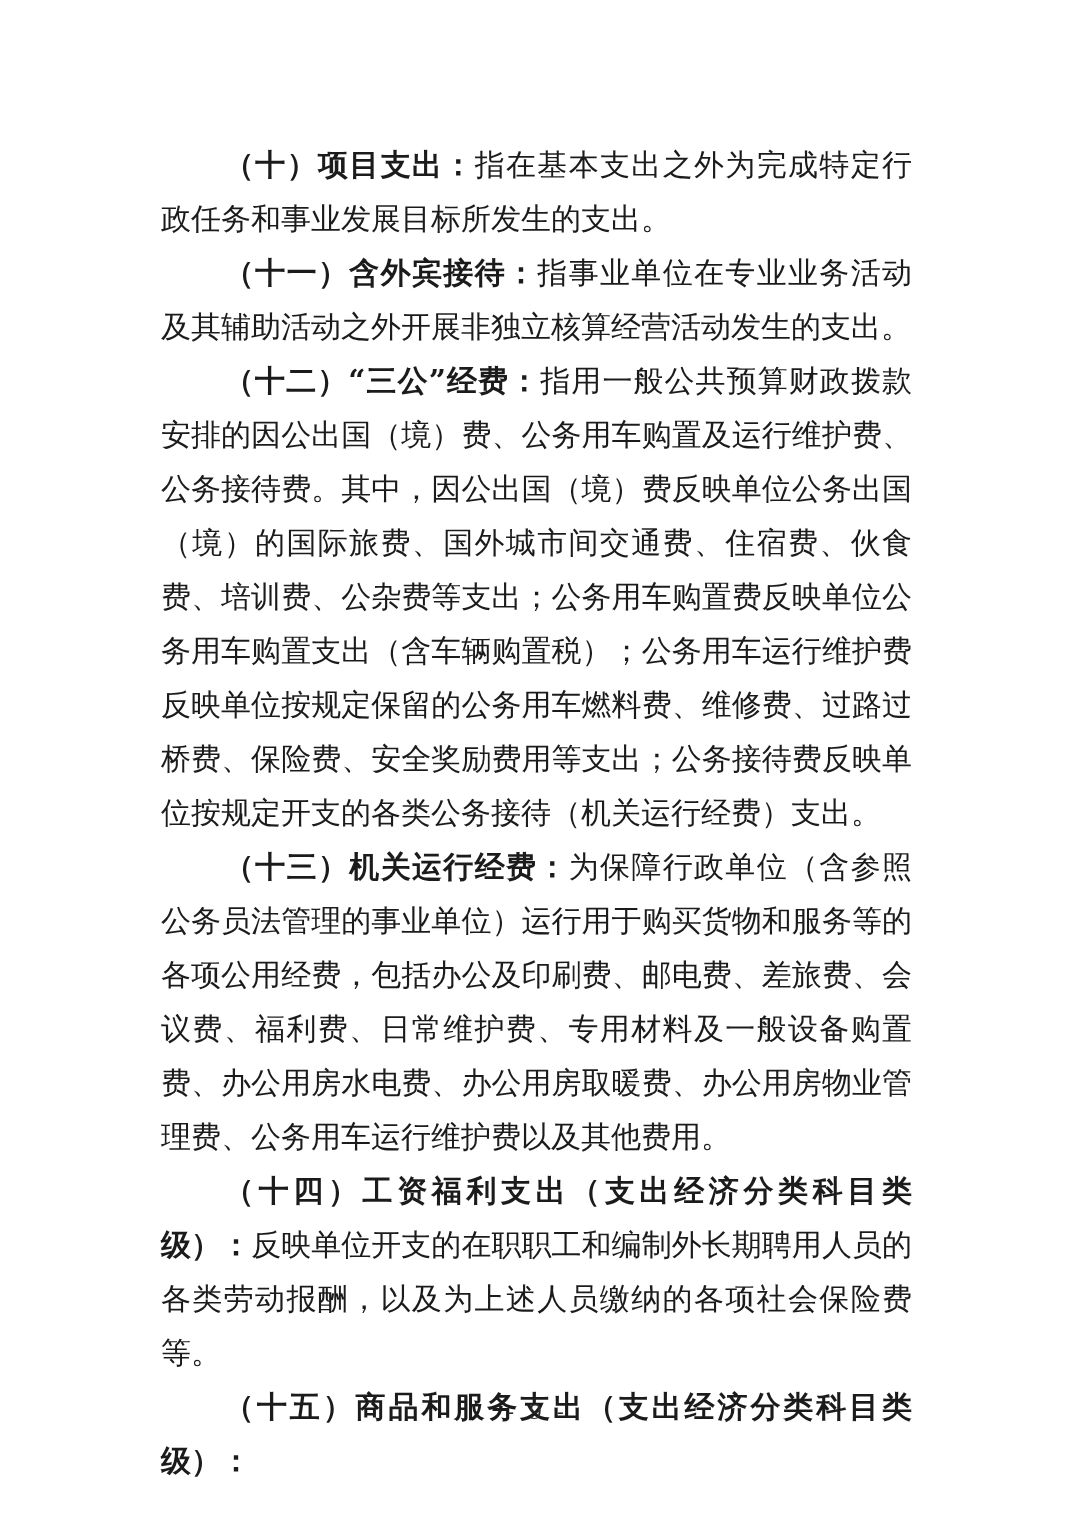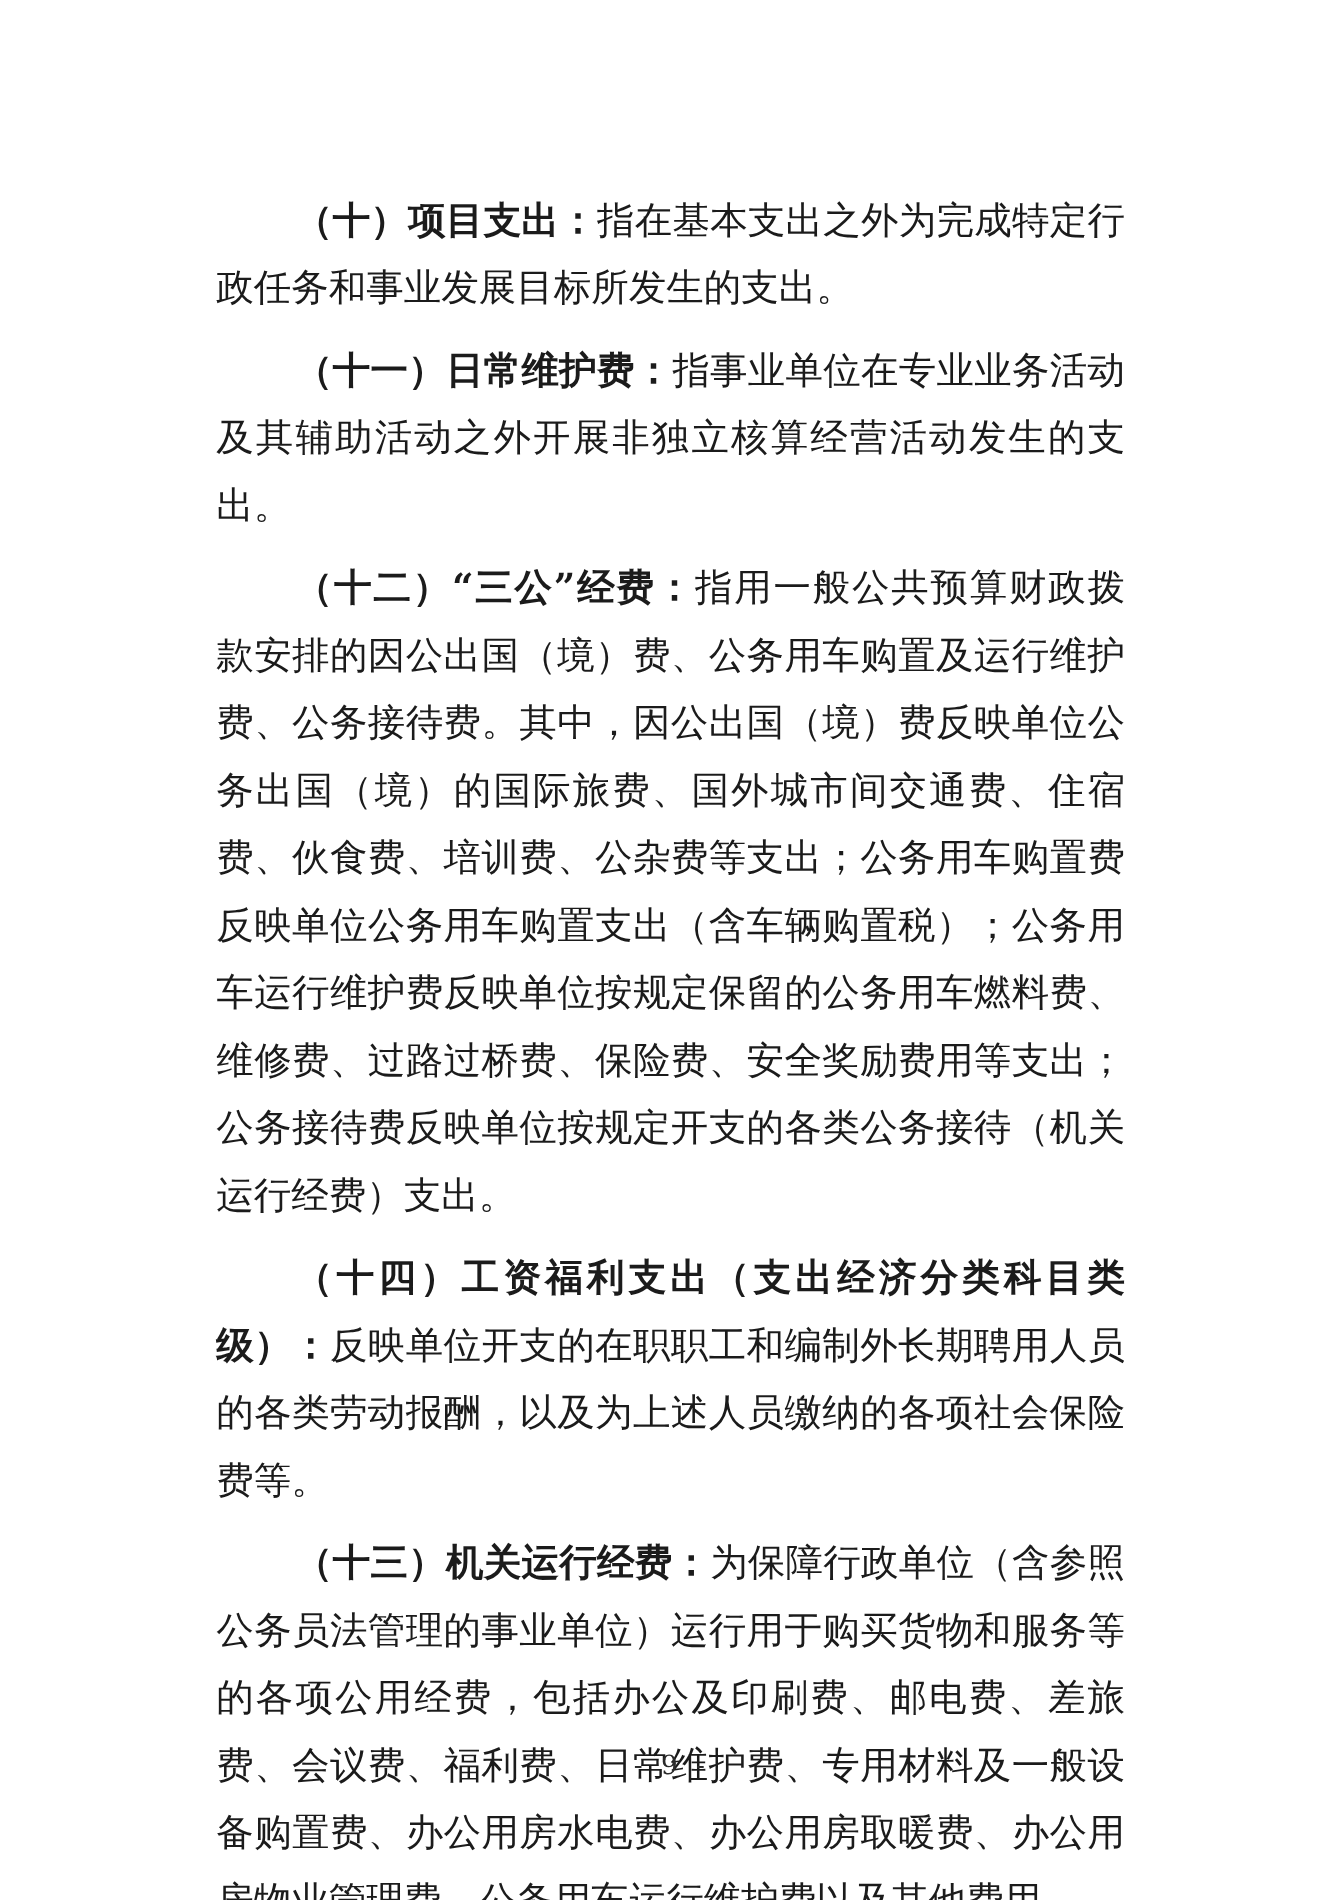--- a/index.html
+++ b/index.html
@@ -24,21 +24,21 @@
     left: 161px;
     top: 138px;
     width: 751px;
     color: #1b1b1b;
     font-size: 30px;
     line-height: 54px;
     text-align: justify;
     text-justify: inter-character;
   }
   .para {
-    margin: 12px;
+    margin: 0;
     padding: 0;
     text-indent: 2.1em;
   }
   .para .head {
     font-weight: bold;
   }
   .footer {
     position: absolute;
     top: 1400px;
     left: 0;
@@ -51,27 +51,27 @@
 </style>
 </head>
 <body>
 
 <div class="page">
 
   <div class="content">
 
     <p class="para"><span class="head">（十）项目支出：</span><span>指在基本支出之外为完成特定行政任务和事业发展目标所发生的支出。</span></p>
 
-    <p class="para"><span class="head">（十一）日常维护费：</span><span>指事业单位在专业业务活动及其辅助活动之外开展非独立核算经营活动发生的支出。</span></p>
+    <p class="para"><span class="head">（十一）含外宾接待：</span><span>指事业单位在专业业务活动及其辅助活动之外开展非独立核算经营活动发生的支出。</span></p>
 
     <p class="para"><span class="head">（十二）“三公”经费：</span><span>指用一般公共预算财政拨款安排的因公出国（境）费、公务用车购置及运行维护费、公务接待费。其中，因公出国（境）费反映单位公务出国（境）的国际旅费、国外城市间交通费、住宿费、伙食费、培训费、公杂费等支出；公务用车购置费反映单位公务用车购置支出（含车辆购置税）；公务用车运行维护费反映单位按规定保留的公务用车燃料费、维修费、过路过桥费、保险费、安全奖励费用等支出；公务接待费反映单位按规定开支的各类公务接待（机关运行经费）支出。</span></p>
 
+    <p class="para"><span class="head">（十三）机关运行经费：</span><span>为保障行政单位（含参照公务员法管理的事业单位）运行用于购买货物和服务等的各项公用经费，包括办公及印刷费、邮电费、差旅费、会议费、福利费、日常维护费、专用材料及一般设备购置费、办公用房水电费、办公用房取暖费、办公用房物业管理费、公务用车运行维护费以及其他费用。</span></p>
+
     <p class="para"><span class="head">（十四）工资福利支出（支出经济分类科目类级）：</span><span>反映单位开支的在职职工和编制外长期聘用人员的各类劳动报酬，以及为上述人员缴纳的各项社会保险费等。</span></p>
-
-    <p class="para"><span class="head">（十三）机关运行经费：</span><span>为保障行政单位（含参照公务员法管理的事业单位）运行用于购买货物和服务等的各项公用经费，包括办公及印刷费、邮电费、差旅费、会议费、福利费、日常维护费、专用材料及一般设备购置费、办公用房水电费、办公用房取暖费、办公用房物业管理费、公务用车运行维护费以及其他费用。</span></p>
 
     <p class="para"><span class="head">（十五）商品和服务支出（支出经济分类科目类级）：</span><span></span></p>
 
   </div>
 
   <div class="footer">- 9 -</div>
 
 </div>
 
 </body></html>

